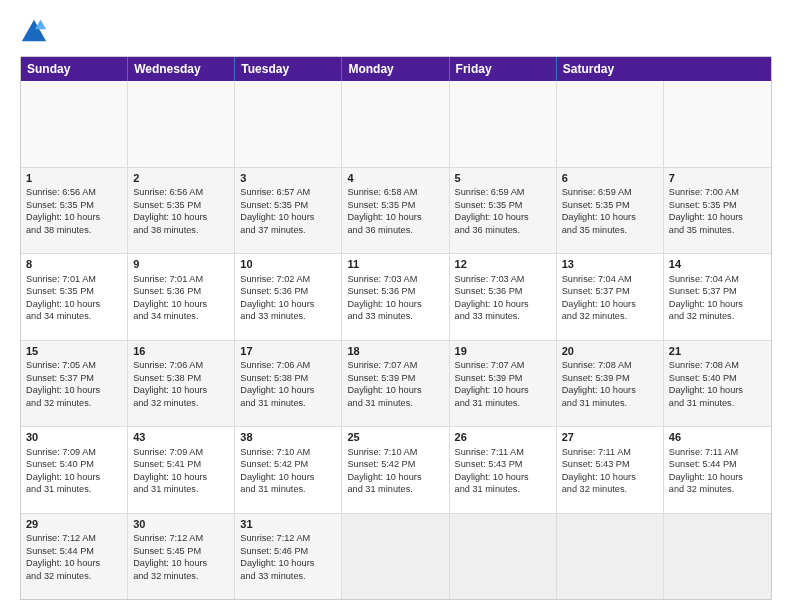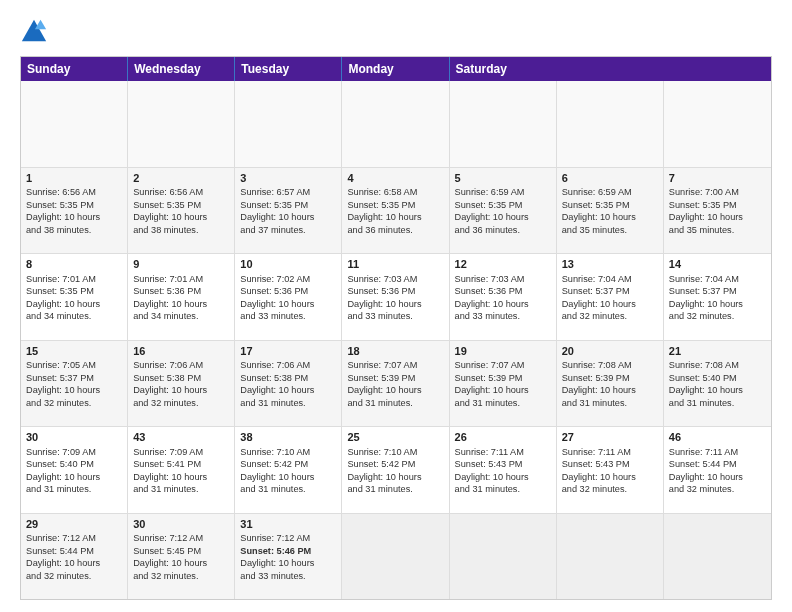--- a/index.html
+++ b/index.html
@@ -134,20 +134,21 @@
       <div class="subtitle"></div>
     </div>
   </div>
 
   <div class="calendar">
     <div class="cal-header">
     <div class="cal-header-cell">Sunday</div>
         <div class="cal-header-cell">Wednesday</div>
         <div class="cal-header-cell">Tuesday</div>
         <div class="cal-header-cell">Monday</div>
+        <div class="cal-header-cell">Friday</div>
         <div class="cal-header-cell">Saturday</div>
       </div>
     <div class="cal-body">
     <div class="cal-row">
           <div class="cal-cell empty"></div>
           <div class="cal-cell empty"></div>
           <div class="cal-cell empty"></div>
           <div class="cal-cell empty"></div>
           <div class="cal-cell empty"></div>
           <div class="cal-cell empty"></div>
@@ -368,21 +369,21 @@
           <div class="cal-cell">
             <span class="day-num">30</span>
             <span style="display: block;">Sunrise: 7:12 AM</span>
             <span style="display: block;">Sunset: 5:45 PM</span>
             <span style="display: block;">Daylight: 10 hours</span>
             <span style="display: block;">and 32 minutes.</span>
           </div>
           <div class="cal-cell">
             <span class="day-num">31</span>
             <span style="display: block;">Sunrise: 7:12 AM</span>
-            <span style="display: block; font-weight: bold;">Sunset: 5:46 PM</span>
+            <span style="display: block;">Sunset: 5:46 PM</span>
             <span style="display: block;">Daylight: 10 hours</span>
             <span style="display: block;">and 33 minutes.</span>
           </div>
           <div class="cal-cell empty"></div>
           <div class="cal-cell empty"></div>
           <div class="cal-cell empty"></div>
           <div class="cal-cell empty"></div>
         </div>
       </div>
   </div>

